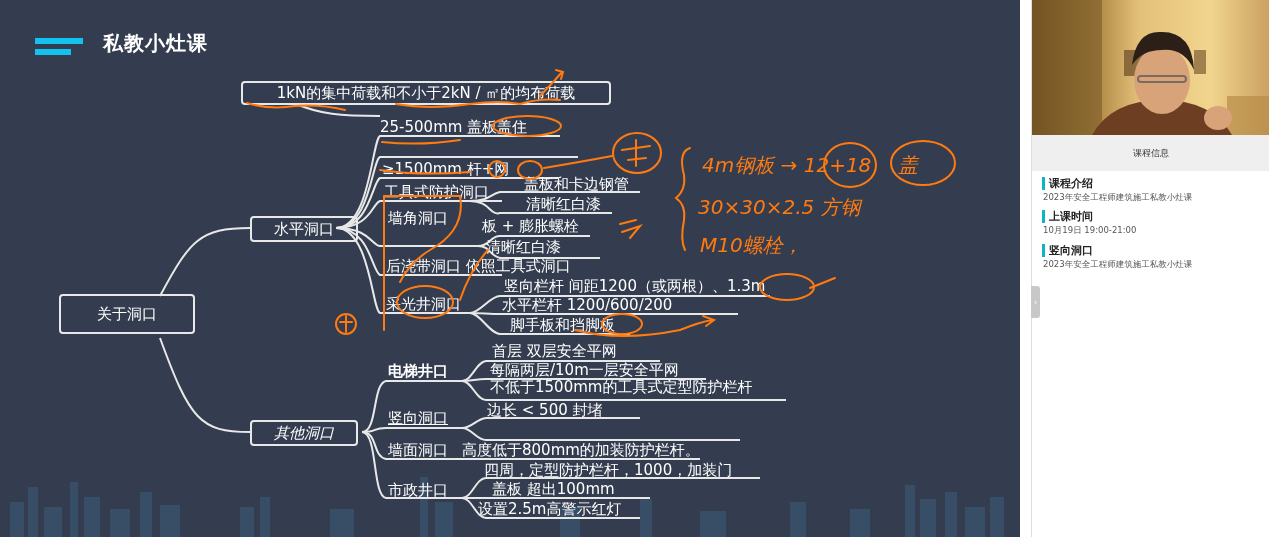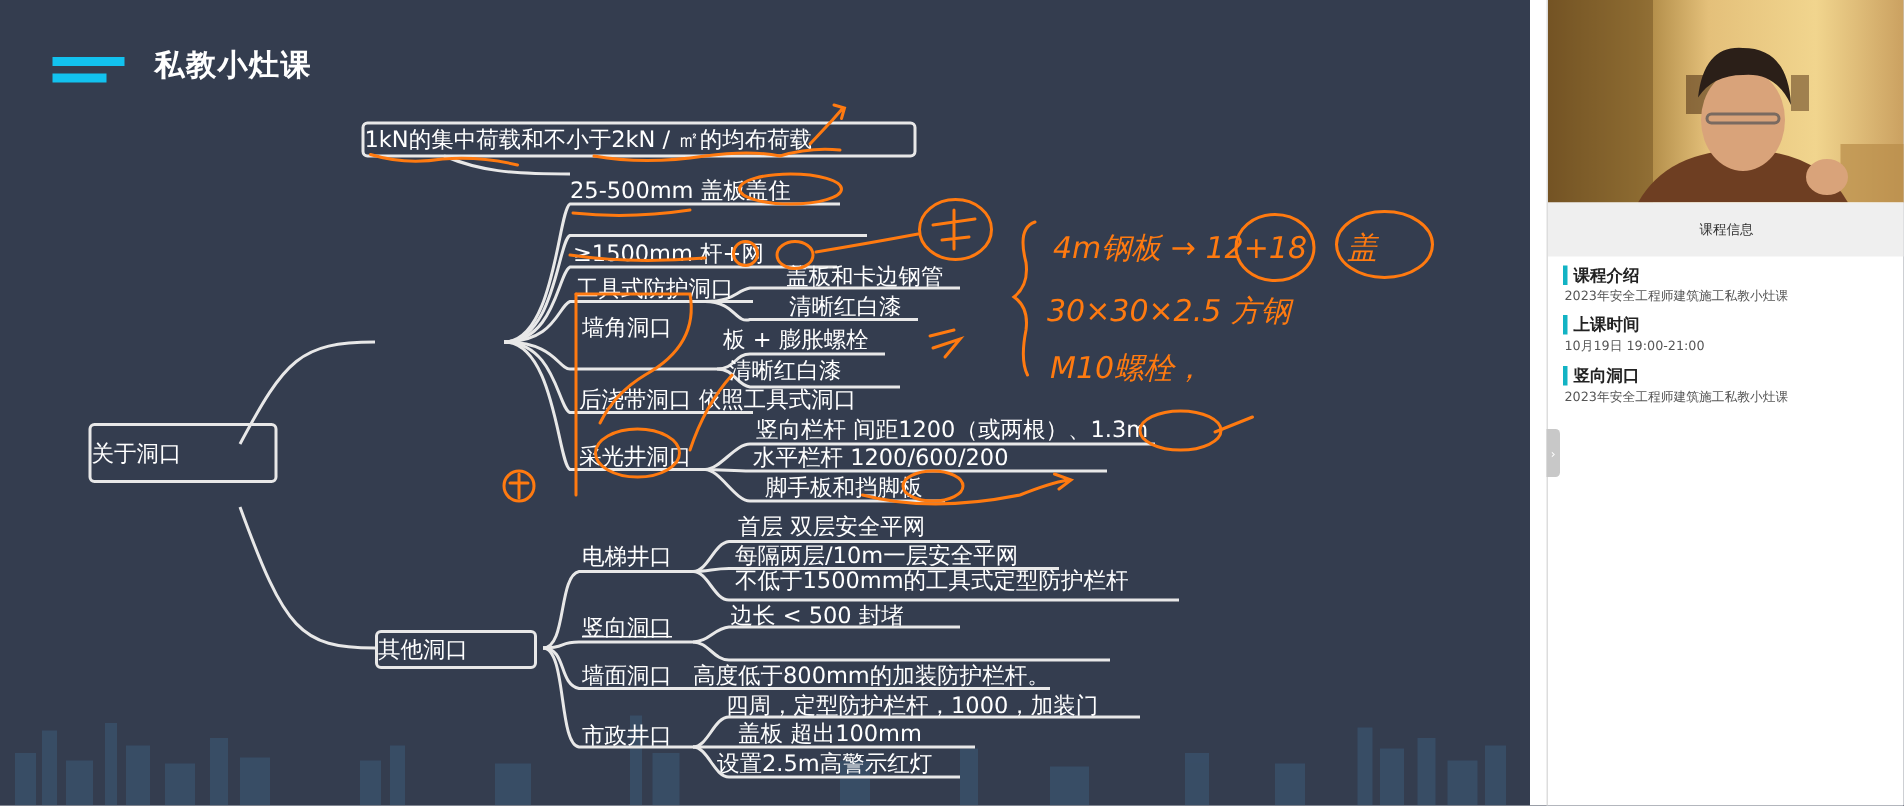--- a/index.html
+++ b/index.html
@@ -8,21 +8,21 @@
   #slide .city{position:absolute;left:0;bottom:0;width:1020px;height:90px;}
   .hamb{position:absolute;left:35px;top:38px;}
   .hamb div{height:6px;background:#12c2ef;margin-bottom:5px;}
   .title{position:absolute;left:103px;top:30px;color:#fff;font-size:20px;font-weight:bold;letter-spacing:1px;}
   .logo{position:absolute;left:812px;top:12px;width:200px;height:48px;}
   .logo .circle{position:absolute;left:0;top:0;width:48px;height:48px;border-radius:50%;background:#4aa4e0;}
   .logo .name{position:absolute;left:56px;top:4px;color:#fff;font-weight:bold;font-size:19px;white-space:nowrap;}
   .logo .name small{font-size:12px;font-weight:bold;}
   .logo .url{position:absolute;left:56px;top:30px;color:#fff;font-size:12px;white-space:nowrap;}
   .node{position:absolute;color:#fff;font-size:15px;white-space:nowrap;line-height:17px;}
-  .box{position:absolute;border:2px solid #e8e8e8;border-radius:4px;color:#fff;font-size:15px;display:flex;align-items:center;justify-content:flex-start;box-sizing:border-box;}
+  .box{position:absolute;border:2px solid #e8e8e8;border-radius:4px;color:#fff;font-size:15px;display:flex;align-items:center;justify-content:center;box-sizing:border-box;}
   svg.lines{position:absolute;left:0;top:0;}
   #side{position:absolute;left:1031px;top:0;width:238px;height:537px;background:#fff;border-left:1px solid #ddd;}
   .video{position:absolute;left:0;top:0;width:238px;height:135px;background:linear-gradient(90deg,#6b4a1f 0%,#a7823e 25%,#e4c07a 45%,#f1d58e 75%,#caa060 100%);overflow:hidden;}
   .info-head{position:absolute;left:0;top:135px;width:238px;height:36px;background:#efefef;font-size:9px;color:#333;display:flex;align-items:center;justify-content:center;}
   .sec{position:absolute;left:10px;}
   .sec .h{font-size:11px;font-weight:bold;color:#222;border-left:3px solid #12b3c4;padding-left:4px;line-height:13px;}
   .sec .t{font-size:8.5px;color:#555;margin-top:2px;padding-left:1px;}
   .toggle{position:absolute;left:1031px;top:286px;width:9px;height:32px;background:#c8c8c8;border-radius:0 3px 3px 0;color:#fff;font-size:8px;display:flex;align-items:center;justify-content:center;}
 </style>
 </head>
@@ -92,42 +92,45 @@
     <path d="M462 428 C472 428 476 419 486 418 L640 418"></path>
     <path d="M462 428 C472 428 476 440 486 440 L740 440"></path>
     <path d="M462 498 C472 498 476 478 486 478 L760 478"></path>
     <path d="M462 498 C472 498 476 498 486 498 L650 498"></path>
     <path d="M462 498 C472 498 476 518 486 518 L640 518"></path>
   </svg>
 
   <div class="box" style="left:241px;top:81px;width:370px;height:24px;">
       <span>1kN的集中荷载和不小于2kN / ㎡的均布荷载</span>
     </div>
-  <div class="box" style="left:59px;top:282px;width:126px;height:40px;">
+  <div class="box" style="left:59px;top:294px;width:136px;height:40px;">
       <span>关于洞口</span>
     </div>
-  <div class="box" style="left:250px;top:420px;width:108px;height:26px;">
+  <div class="box" style="left:250px;top:216px;width:108px;height:26px;">
+      <span>水平洞口</span>
+    </div>
+  <div class="box" style="left:250px;top:420px;width:108px;height:26px;font-style:italic;">
       <span>其他洞口</span>
     </div>
 
   <div class="node" style="left:380px;top:119px;">25-500mm    盖板盖住</div>
   <div class="node" style="left:382px;top:161px;">≥1500mm    杆+网</div>
   <div class="node" style="left:384px;top:184px;">工具式防护洞口</div>
   <div class="node" style="left:388px;top:210px;">墙角洞口</div>
   <div class="node" style="left:386px;top:258px;">后浇带洞口    依照工具式洞口</div>
   <div class="node" style="left:386px;top:296px;">采光井洞口</div>
   <div class="node" style="left:524px;top:176px;">盖板和卡边钢管</div>
   <div class="node" style="left:526px;top:196px;">清晰红白漆</div>
   <div class="node" style="left:482px;top:218px;">板 + 膨胀螺栓</div>
   <div class="node" style="left:486px;top:239px;">清晰红白漆</div>
   <div class="node" style="left:504px;top:278px;">竖向栏杆    间距1200（或两根）、1.3m</div>
   <div class="node" style="left:502px;top:297px;">水平栏杆        1200/600/200</div>
   <div class="node" style="left:510px;top:317px;">脚手板和挡脚板</div>
 
-  <div class="node" style="left:388px;top:363px;">电梯井口</div>
+  <div class="node" style="left:388px;top:363px;font-weight:bold;">电梯井口</div>
   <div class="node" style="left:492px;top:343px;">首层      双层安全平网</div>
   <div class="node" style="left:490px;top:362px;">每隔两层/10m一层安全平网</div>
   <div class="node" style="left:490px;top:379px;">不低于1500mm的工具式定型防护栏杆</div>
   <div class="node" style="left:388px;top:410px;text-decoration:underline;">竖向洞口</div>
   <div class="node" style="left:487px;top:402px;">边长 &lt; 500        封堵</div>
   <div class="node" style="left:388px;top:442px;">墙面洞口</div>
   <div class="node" style="left:462px;top:442px;">高度低于800mm的加装防护栏杆。</div>
   <div class="node" style="left:388px;top:482px;">市政井口</div>
   <div class="node" style="left:484px;top:462px;">四周，定型防护栏杆，1000，加装门</div>
   <div class="node" style="left:492px;top:481px;">盖板      超出100mm</div>

